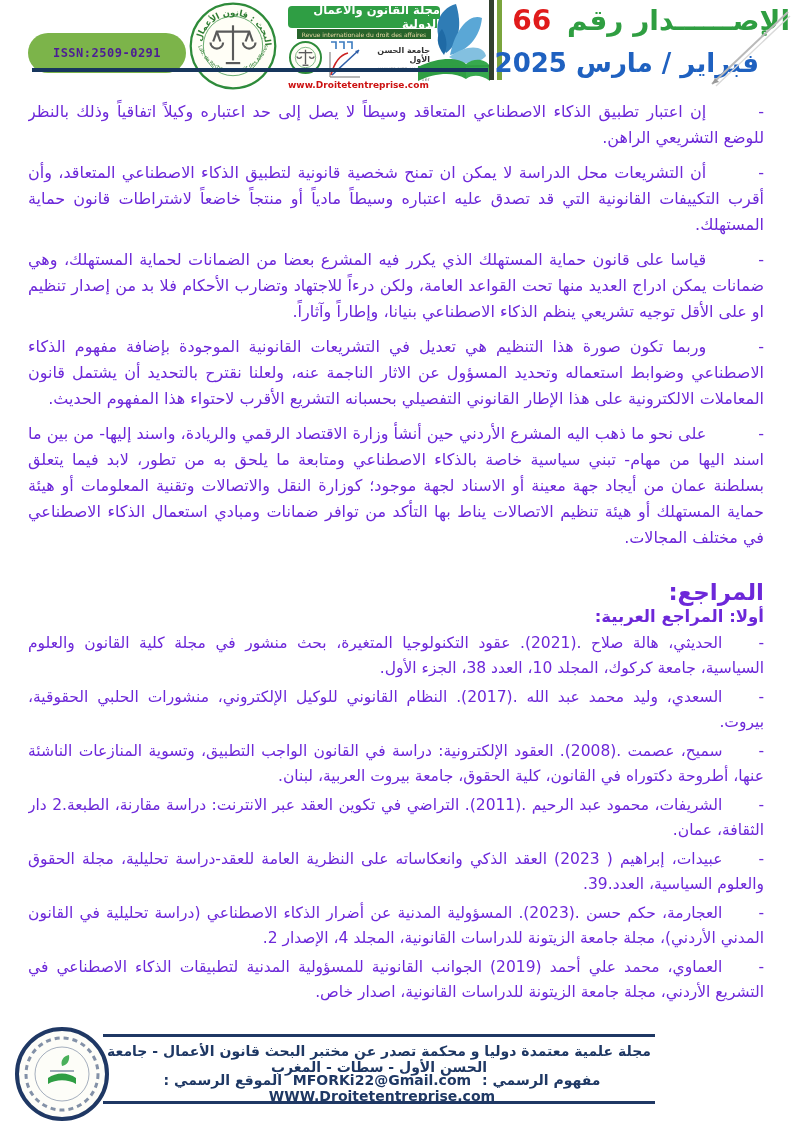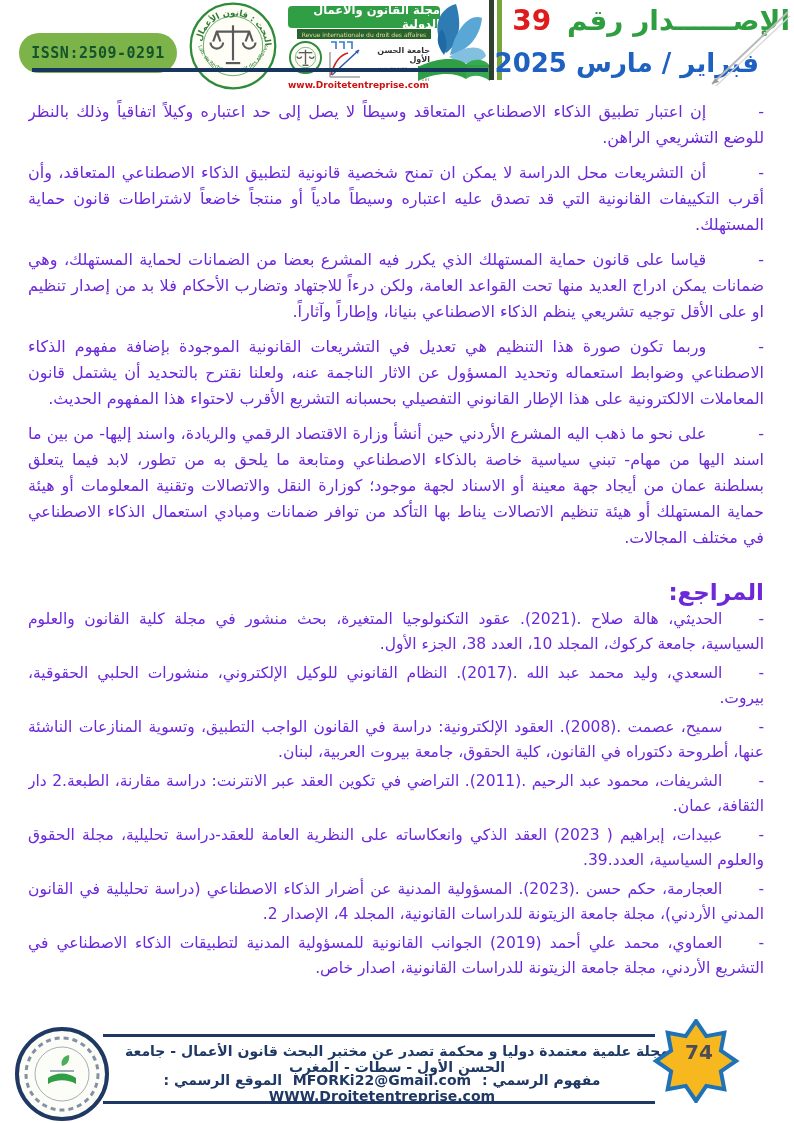--- a/index.html
+++ b/index.html
@@ -1,21 +1,21 @@
 <!DOCTYPE html>
 <html lang="ar"><head>
 <meta charset="utf-8">
 <style>
   html,body{margin:0;padding:0;background:#fff;}
   .page{position:relative;width:794px;height:1123px;background:#fff;overflow:hidden;
         font-family:"DejaVu Sans",sans-serif;margin:0 auto;}
 
   
-  .issn-badge{position:absolute;left:19px;top:33px;width:158px;height:40px;background:#7cb44a;
-    border-radius:20px;color:#14532d;font-weight:bold;font-size:15px;display:flex;align-items:center;
+  .issn-badge{position:absolute;left:28px;top:33px;width:158px;height:40px;background:#7cb44a;
+    border-radius:20px;color:#4c1d95;font-weight:bold;font-size:12px;display:flex;align-items:center;
     justify-content:center;font-family:"DejaVu Sans Mono",monospace;letter-spacing:.5px;}
   .header-rule{position:absolute;left:32px;top:68px;width:456px;height:4px;background:#17365d;}
   .lab-seal{position:absolute;left:181px;top:1px;width:104px;height:90px;}
   .jlogo{position:absolute;left:288px;top:1px;width:200px;height:95px;}
   .jl-banner{position:absolute;top:5px;left:0;width:152px;height:22px;background:#2f9e44;border-radius:4px;
     color:#fff;font-size:11.5px;font-weight:bold;display:flex;align-items:center;justify-content:center;direction:rtl;}
   .jl-sub{position:absolute;top:28px;left:9px;width:134px;height:10px;background:#27642b;color:#e9d9a5;
     font-size:6px;display:flex;align-items:center;justify-content:center;white-space:nowrap;overflow:hidden;}
   .jl-seal{position:absolute;top:40px;left:1px;width:33px;height:33px;}
   .jl-chart{position:absolute;top:39px;left:38px;width:40px;height:40px;}
@@ -41,21 +41,21 @@
   .tab{display:inline-block;width:52px;}
   .refs .tab{width:36px;}
   .h1{font-weight:bold;font-size:17px;margin:13px 0 5px;}
   .h2{font-weight:bold;font-size:23px;margin:28px 0 2px;}
   .h3{font-weight:bold;font-size:16.5px;margin:0 0 5px;}
   .refs .para{font-size:15.5px;line-height:25px;margin-bottom:4px;}
 
   
   .f-rule-top{position:absolute;left:103px;top:1034px;width:552px;height:3px;background:#1f3864;}
   .f-rule-bot{position:absolute;left:103px;top:1101px;width:552px;height:3px;background:#1f3864;}
-  .f-line1{position:absolute;left:121px;top:1043px;width:552px;text-align:center;direction:rtl;
+  .f-line1{position:absolute;left:103px;top:1043px;width:552px;text-align:center;direction:rtl;
     color:#1f3864;font-weight:bold;font-size:14px;}
   .f-line2{position:absolute;left:103px;top:1072px;width:552px;text-align:center;direction:rtl;
     color:#1f3864;font-weight:bold;font-size:14px;}
   .f-line2 span{margin-left:6px;}
   .page-star{position:absolute;left:652px;top:1019px;width:88px;height:86px;}
   .footer-seal{position:absolute;left:14px;top:1026px;width:97px;height:97px;}
 </style>
 </head>
 <body>
 
@@ -130,21 +130,21 @@
     </div>
     <div class="jl-url">www.Droitetentreprise.com</div>
   </div>
 
   <div class="header-rule"></div>
   <div class="vbar-dark"></div>
   <div class="vbar-green"></div>
 
   <div class="issue-line">
     <span>الإصــــــدار رقم</span>
-    <span class="issue-num">39</span>
+    <span class="issue-num">66</span>
   </div>
   <div class="date-line">فبراير / مارس 2025</div>
 
   <div class="pencil">
     <svg viewBox="0 0 90 84" width="90" height="84">
       <line x1="10" y1="80" x2="86" y2="8" stroke="#b9b9b9" stroke-width="2"></line>
       <line x1="14" y1="82" x2="88" y2="12" stroke="#d9d9d9" stroke-width="1.4"></line>
       <path d="M10,80 l7,-2 -4,-4 z" fill="#9a9a9a"></path>
     </svg>
   </div>
@@ -163,20 +163,21 @@
       <span class="dash">-</span><span class="tab"></span><span>قياسا على قانون حماية المستهلك الذي يكرر فيه المشرع بعضا من الضمانات لحماية المستهلك، وهي ضمانات يمكن ادراج العديد منها تحت القواعد العامة، ولكن درءاً للاجتهاد وتضارب الأحكام فلا بد من إصدار تنظيم او على الأقل توجيه تشريعي ينظم الذكاء الاصطناعي بنيانا، وإطاراً وآثاراً.</span>
     </div>
     <div class="para">
       <span class="dash">-</span><span class="tab"></span><span>وربما تكون صورة هذا التنظيم هي تعديل في التشريعات القانونية الموجودة بإضافة مفهوم الذكاء الاصطناعي وضوابط استعماله وتحديد المسؤول عن الاثار الناجمة عنه، ولعلنا نقترح بالتحديد أن يشتمل قانون المعاملات الالكترونية على هذا الإطار القانوني التفصيلي بحسبانه التشريع الأقرب لاحتواء هذا المفهوم الحديث.</span>
     </div>
     <div class="para">
       <span class="dash">-</span><span class="tab"></span><span>على نحو ما ذهب اليه المشرع الأردني حين أنشأ وزارة الاقتصاد الرقمي والريادة، واسند إليها- من بين ما اسند اليها من مهام- تبني سياسية خاصة بالذكاء الاصطناعي ومتابعة ما يلحق به من تطور، لابد فيما يتعلق بسلطنة عمان من أيجاد جهة معينة أو الاسناد لجهة موجود؛ كوزارة النقل والاتصالات وتقنية المعلومات أو هيئة حماية المستهلك أو هيئة تنظيم الاتصالات يناط بها التأكد من توافر ضمانات ومبادي استعمال الذكاء الاصطناعي في مختلف المجالات.</span>
     </div>
 
     <div class="h2">المراجع:</div>
+    <div class="h3">أولا: المراجع العربية:</div>
 
     <div class="refs">
       <div class="para">
         <span class="dash">-</span><span class="tab"></span><span>الحديثي، هالة صلاح .(2021). عقود التكنولوجيا المتغيرة، بحث منشور في مجلة كلية القانون والعلوم السياسية، جامعة كركوك، المجلد 10، العدد 38، الجزء الأول.</span>
       </div>
       <div class="para">
         <span class="dash">-</span><span class="tab"></span><span>السعدي، وليد محمد عبد الله .(2017). النظام القانوني للوكيل الإلكتروني، منشورات الحلبي الحقوقية، بيروت.</span>
       </div>
       <div class="para">
         <span class="dash">-</span><span class="tab"></span><span>سميح، عصمت .(2008). العقود الإلكترونية: دراسة في القانون الواجب التطبيق، وتسوية المنازعات الناشئة عنها، أطروحة دكتوراه في القانون، كلية الحقوق، جامعة بيروت العربية، لبنان.</span>
@@ -200,26 +201,20 @@
   <div class="f-rule-top"></div>
   <div class="f-line1">مجلة علمية معتمدة  دوليا و محكمة تصدر عن مختبر البحث قانون الأعمال - جامعة الحسن الأول - سطات - المغرب</div>
   <div class="f-line2">
     <span>مفهوم الرسمي :</span>
     <span>MFORKi22@Gmail.com</span>
     <span>الموقع الرسمي :</span>
     <span>WWW.Droitetentreprise.com</span>
   </div>
   <div class="f-rule-bot"></div>
 
-  <div class="page-star">
-    <svg viewBox="0 0 88 84" width="88" height="84">
-      <polygon points="44,2 54.3,17.1 72.3,13.7 68.9,31.7 84,42 68.9,52.3 72.3,70.3 54.3,66.9 44,82 33.7,66.9 15.7,70.3 19.1,52.3 4,42 19.1,31.7 15.7,13.7 33.7,17.1" fill="#f6b71f" stroke="#1e72b8" stroke-width="4" stroke-linejoin="miter"></polygon>
-      <text x="47" y="40" text-anchor="middle" font-size="20" font-weight="bold" fill="#4d4d57" font-family="DejaVu Sans, sans-serif">74</text>
-    </svg>
-  </div>
 
   <div class="footer-seal">
     <svg viewBox="0 0 97 97" width="97" height="97">
       <circle cx="48" cy="48" r="45" fill="#fdfdf8" stroke="#1f3864" stroke-width="4"></circle>
       <circle cx="48" cy="48" r="36" fill="none" stroke="#1f3864" stroke-width="3" stroke-dasharray="5 4" opacity="0.55"></circle>
       <circle cx="48" cy="48" r="27" fill="none" stroke="#1f3864" stroke-width="0.8" opacity="0.5"></circle>
       <path d="M34,52 C42,46 54,46 62,52 L62,58 C54,53 42,53 34,58 Z" fill="#2f9e44"></path>
       <path d="M48,40 C46,34 50,30 55,29 C56,35 53,39 48,40 Z" fill="#49b05a"></path>
       <line x1="36" y1="45" x2="60" y2="45" stroke="#1f3864" stroke-width="1.4" opacity="0.6"></line>
     </svg>

